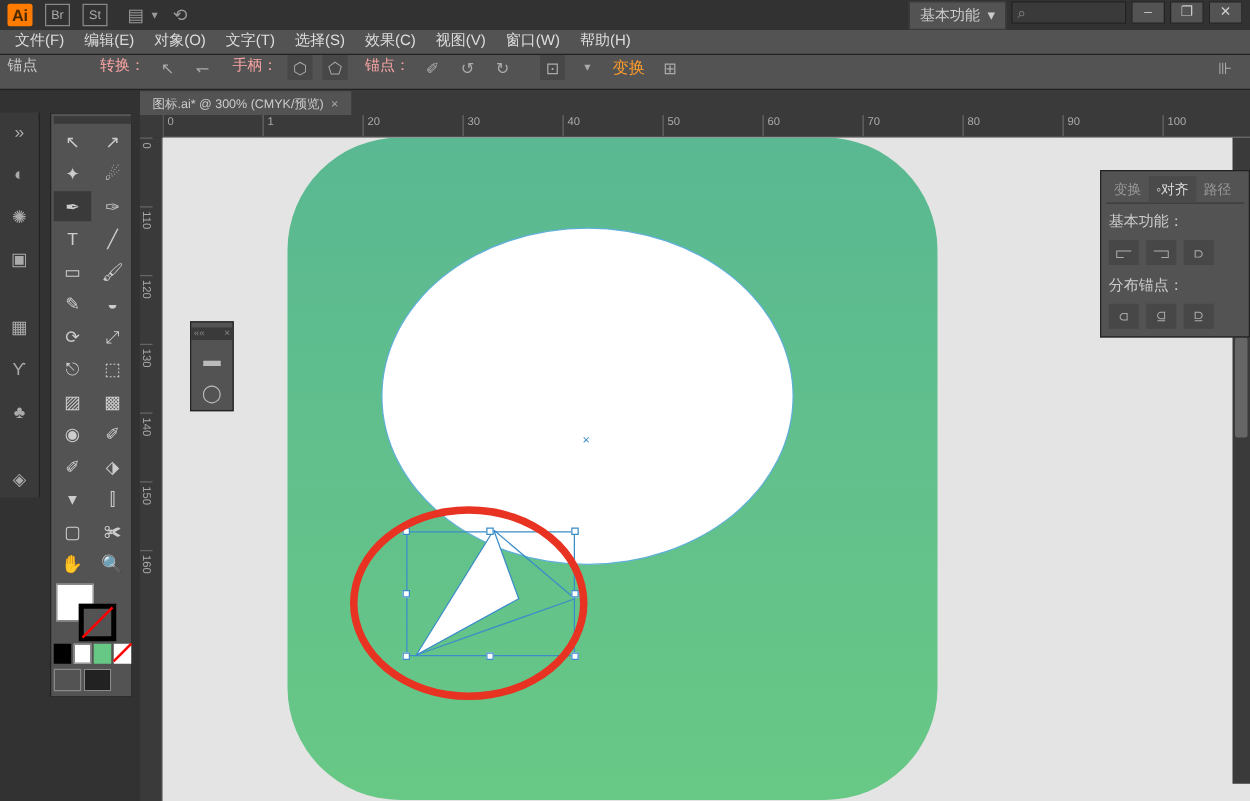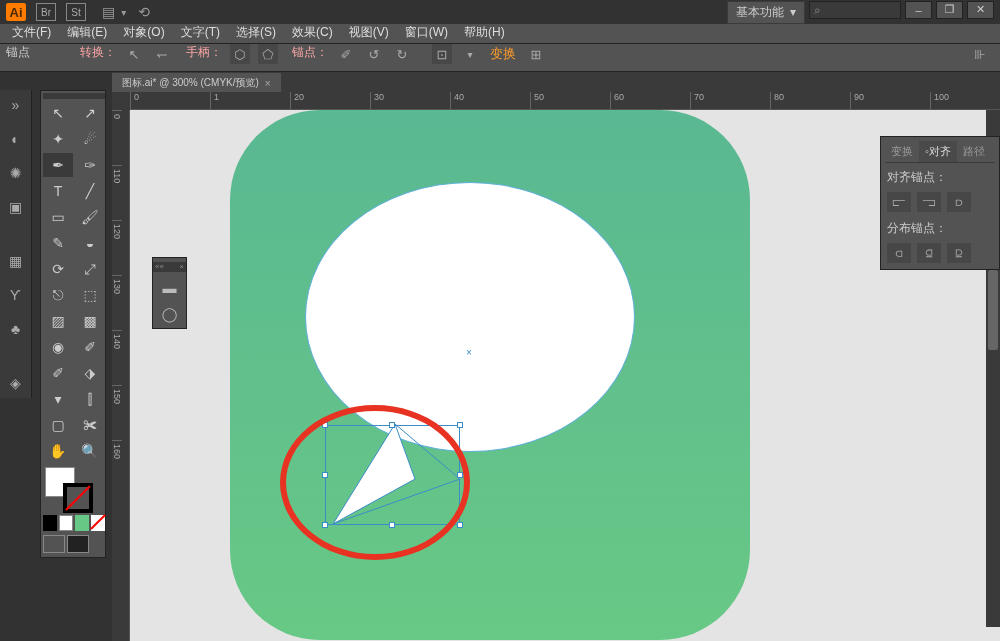--- a/index.html
+++ b/index.html
@@ -275,21 +275,21 @@
   <div class="float-icon">▬</div>
   <div class="float-icon">◯</div>
 </div>
 
 <div class="right-panel">
   <div class="rp-tabs">
     <div class="rp-tab">变换</div>
     <div class="rp-tab active">◦对齐</div>
     <div class="rp-tab">路径</div>
   </div>
-  <div class="rp-sec-label">对齐锚点：</div>
+  <div class="rp-sec-label">基本功能：</div>
   <div class="rp-row">
     <div class="rp-btn">⫍</div>
     <div class="rp-btn">⫎</div>
     <div class="rp-btn">⫐</div>
   </div>
   <div class="rp-sec-label">分布锚点：</div>
   <div class="rp-row">
     <div class="rp-btn">⫏</div>
     <div class="rp-btn">⫑</div>
     <div class="rp-btn">⫒</div>

